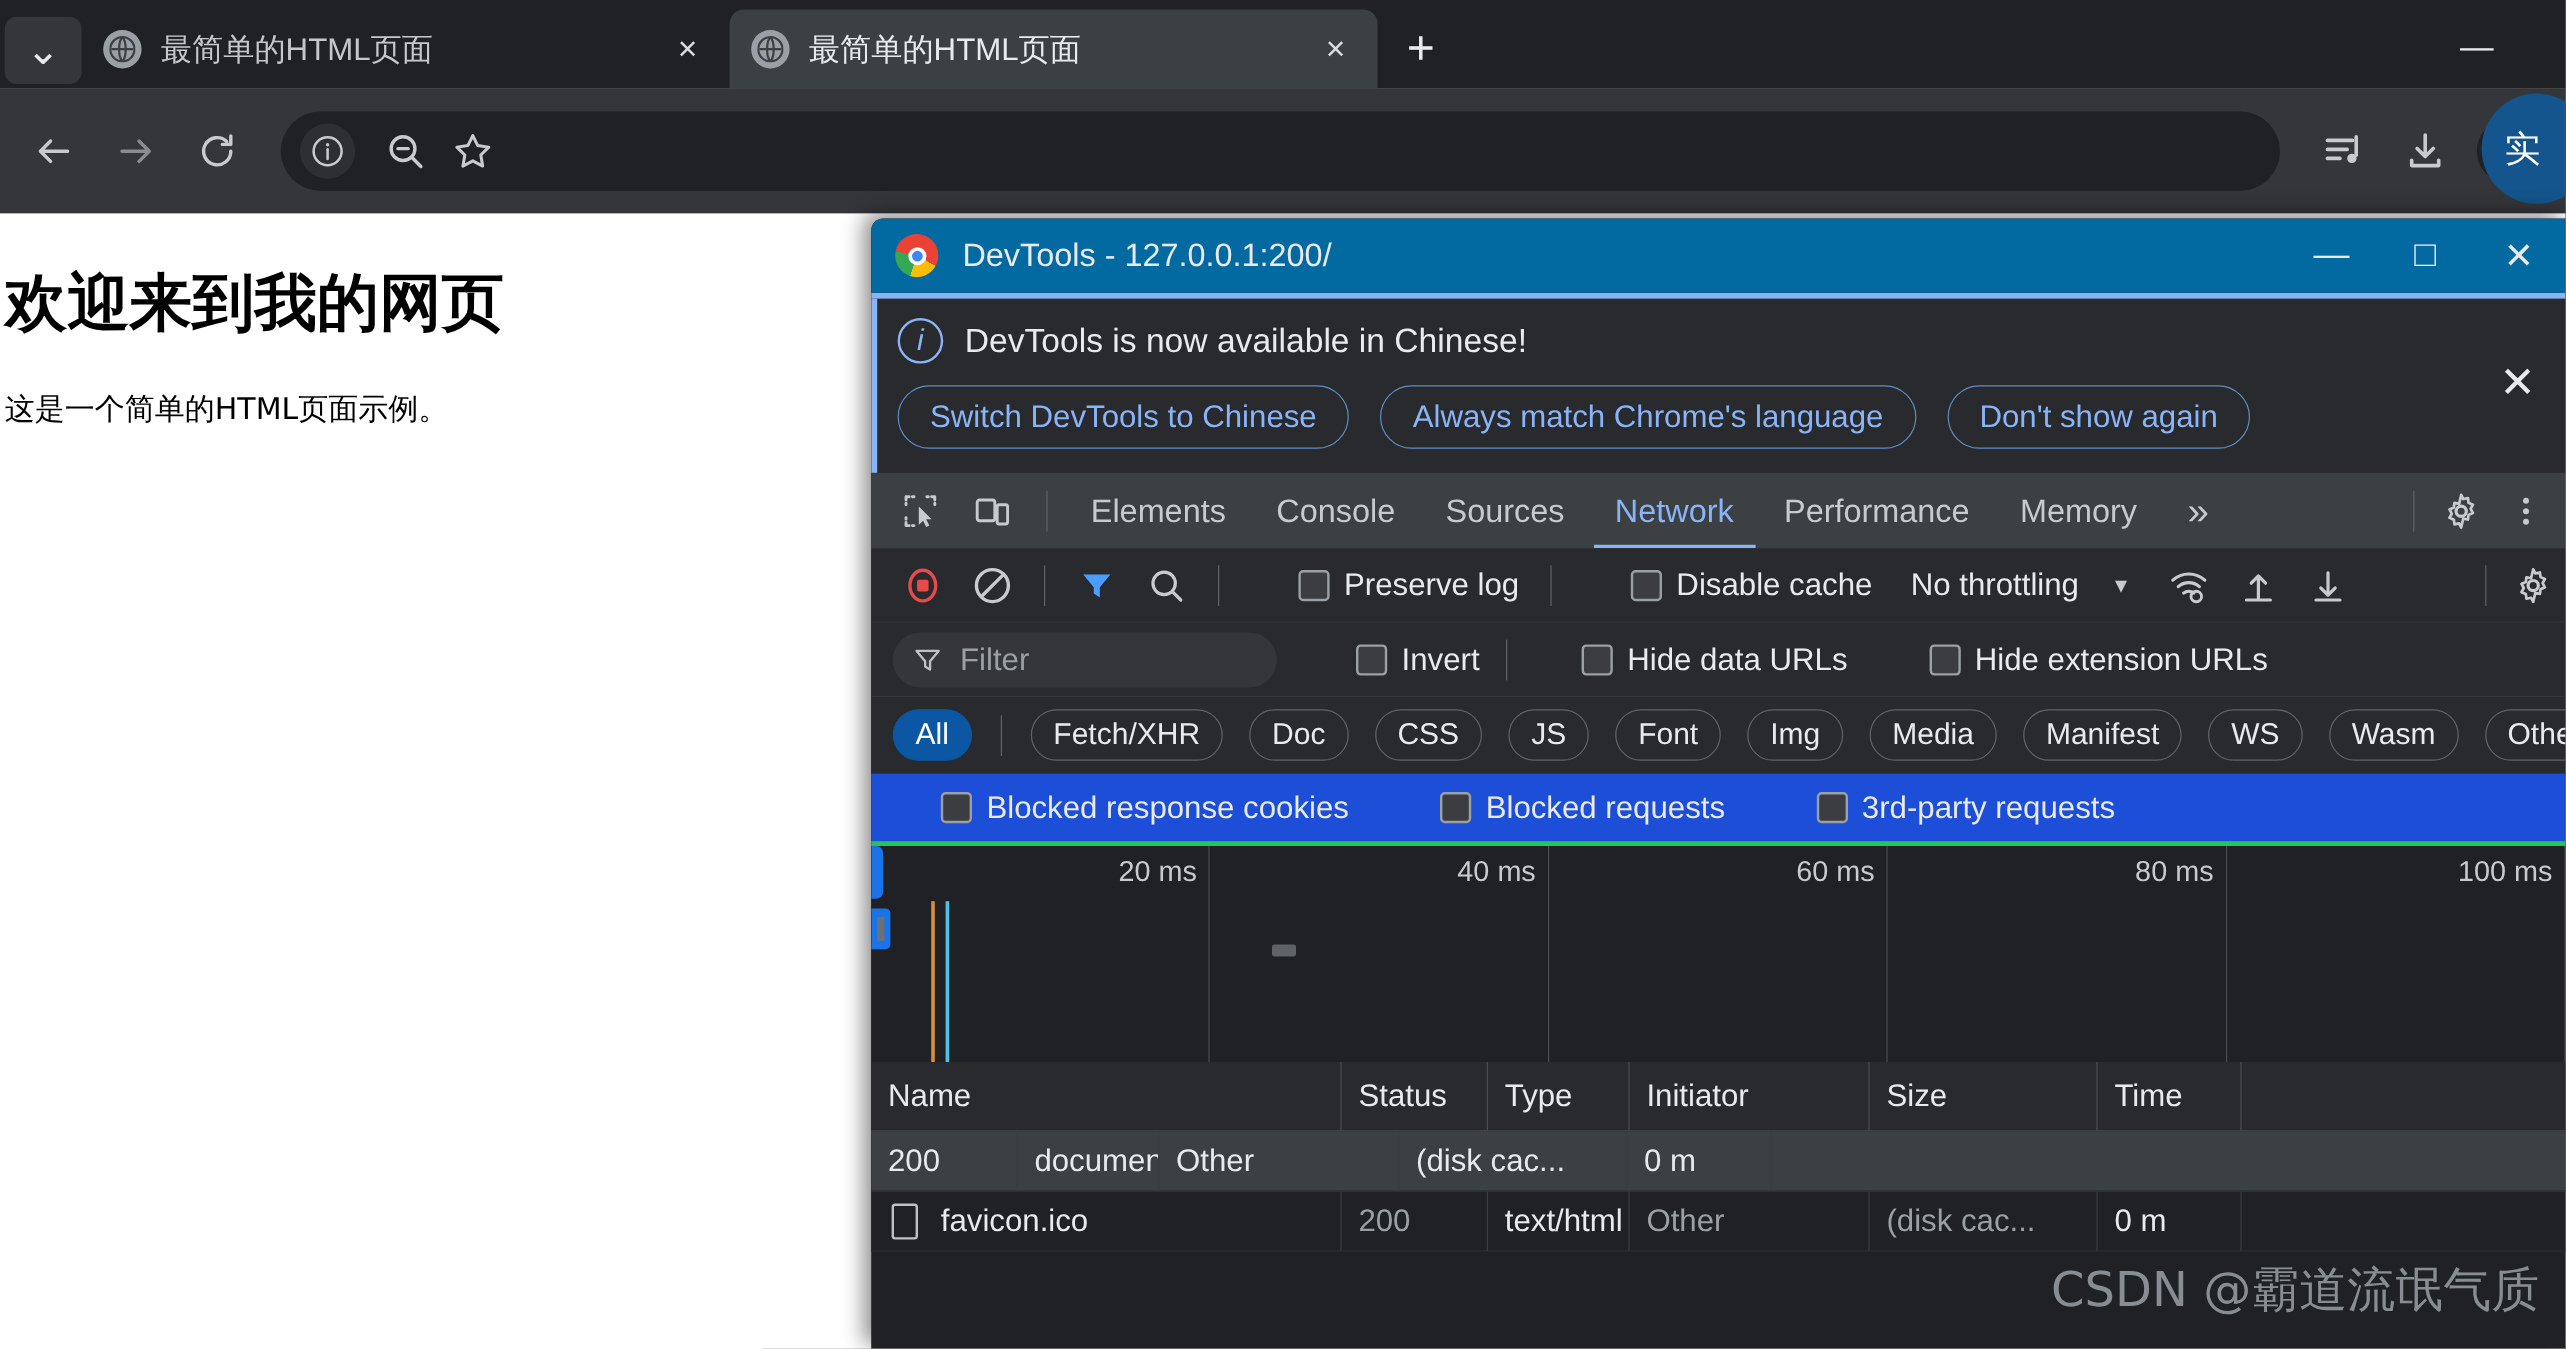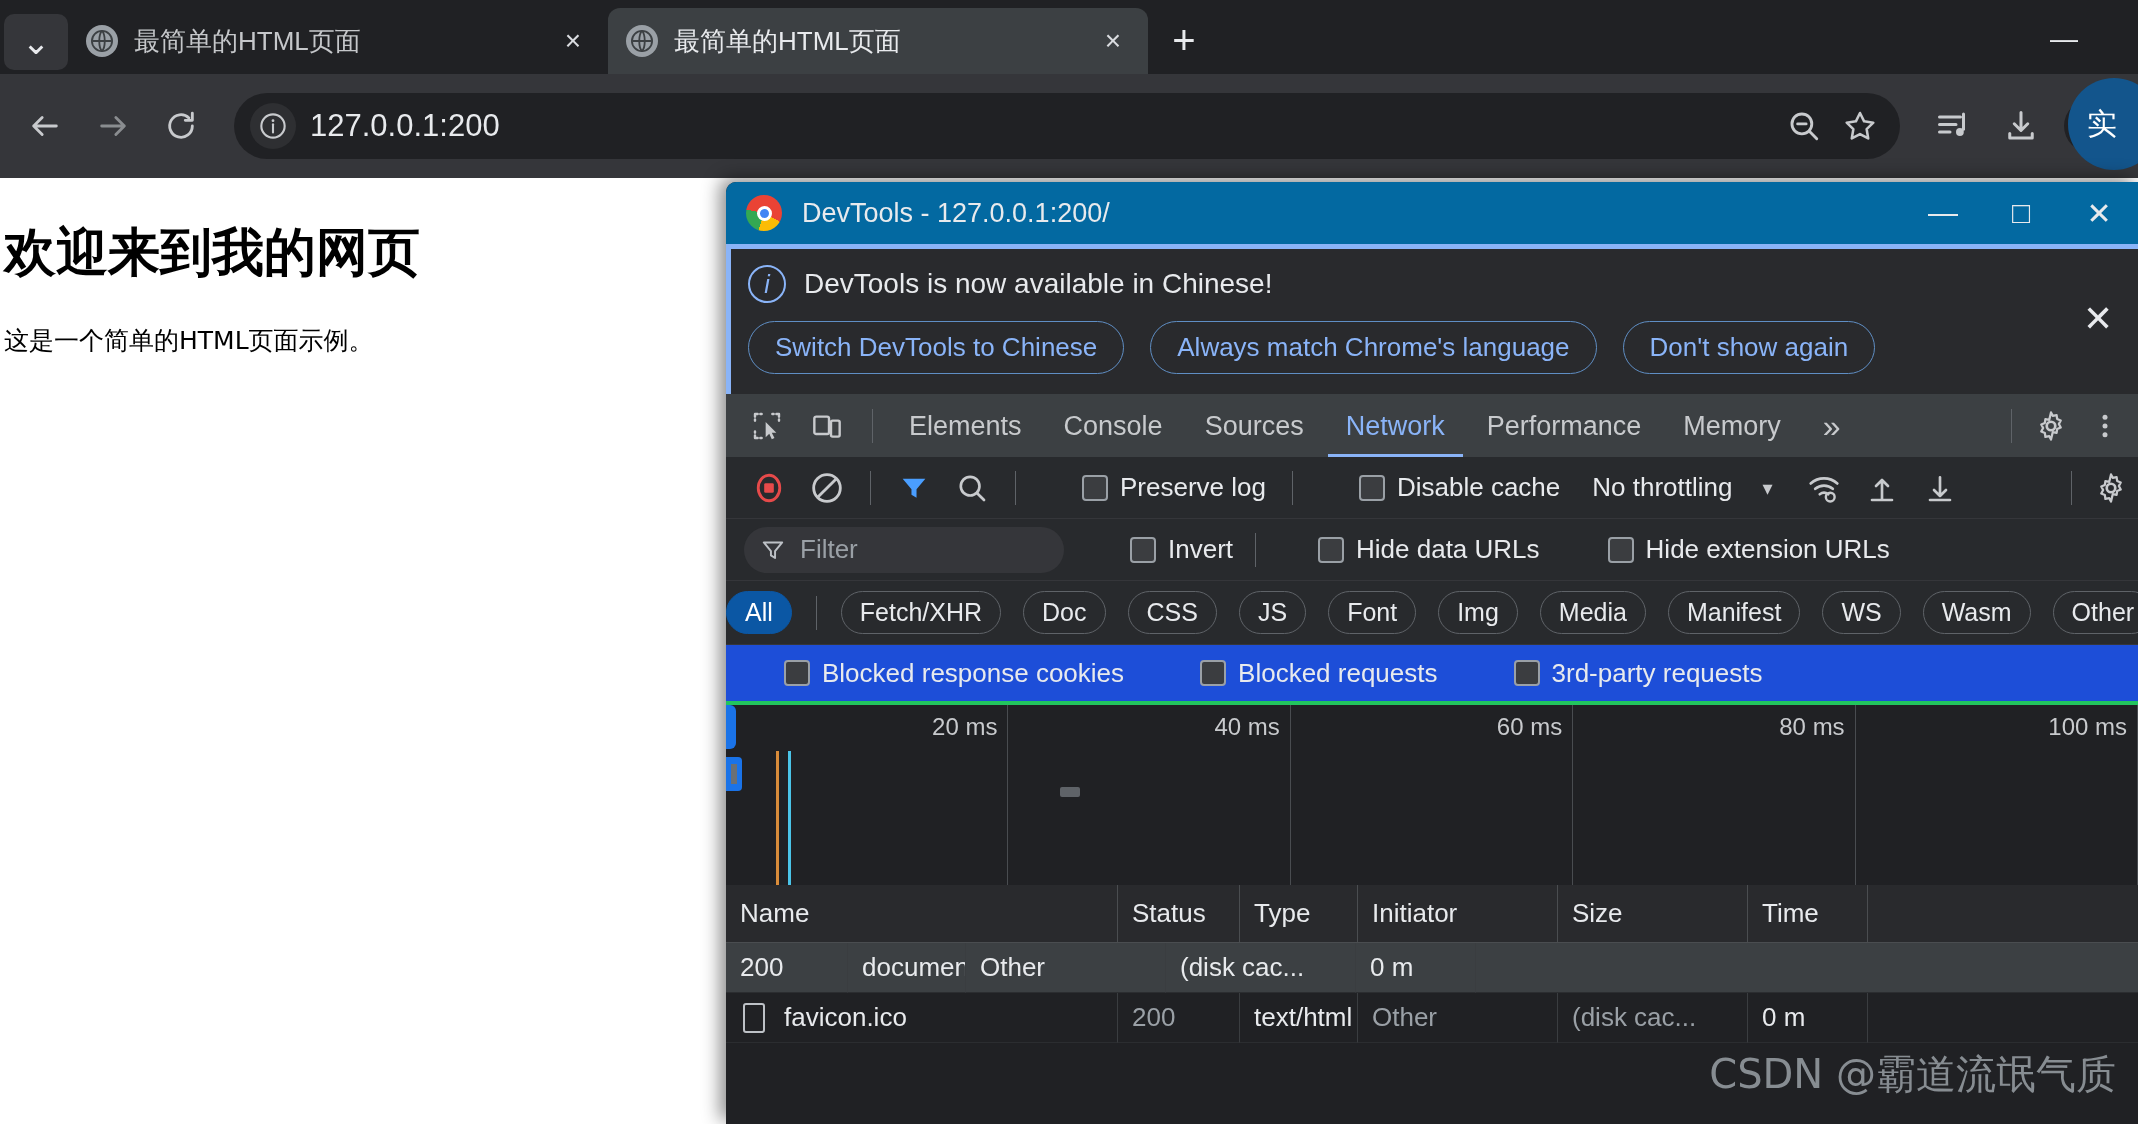--- a/index.html
+++ b/index.html
@@ -162,21 +162,21 @@
     padding-left: 18px; border-bottom: 1px solid #35363a;
   }
   .filter-input {
     width: 320px; height: 46px; background: #35363a; border-radius: 24px;
     display: flex; align-items: center; padding: 0 16px; flex: none;
   }
   .filter-input .ph { color: #9aa0a6; font-size: 26px; margin-left: 14px; }
 
   .dt-typebar {
     height: 64px; background: #282a2d; display: flex; align-items: center;
-    gap: 22px; border-bottom: 1px solid #35363a;
+    padding-left: 18px; gap: 22px; border-bottom: 1px solid #35363a;
   }
   .chip {
     border: 1px solid #5f6368; border-radius: 22px; color: #e8eaed;
     font-size: 25px; padding: 6px 18px; white-space: nowrap; background: transparent;
   }
   .chip.active { background: #0b57a4; border-color: #0b57a4; color: #fff; }
 
   .dt-blockbar {
     height: 60px; background: #1d4ed8; display: flex; align-items: center;
     padding-left: 18px; border-bottom: 4px solid #22c55e; text-align: center;
@@ -285,21 +285,20 @@
       </div>
 
       <div class="urlbox">
         <span class="infocircle">
           <svg width="28" height="28" viewBox="0 0 24 24">
               <circle cx="12" cy="12" r="10" fill="none" stroke="#c8cacd" stroke-width="1.8"></circle>
               <circle cx="12" cy="7.4" r="1.2" fill="#c8cacd"></circle>
               <path d="M12 10.6v7" stroke="#c8cacd" stroke-width="1.8" stroke-linecap="round"></path>
             </svg>
         </span>
-        <span class="urltext">127.0.0.1:200</span>
         <span class="urlicon">
           <svg width="34" height="34" viewBox="0 0 24 24">
               <circle cx="10.5" cy="10.5" r="7" fill="none" stroke="#c8cacd" stroke-width="2"></circle>
               <path d="M7.5 10.5h6M15.6 15.6L21 21" stroke="#c8cacd" stroke-width="2" stroke-linecap="round"></path>
             </svg>
         </span>
         <span class="urlicon">
           <svg width="34" height="34" viewBox="0 0 24 24">
               <path d="M12 2.8l2.9 5.9 6.5.95-4.7 4.6 1.1 6.5-5.8-3.05L6.2 20.75l1.1-6.5-4.7-4.6 6.5-.95z" fill="none" stroke="#c8cacd" stroke-width="1.8" stroke-linejoin="round"></path>
             </svg>

